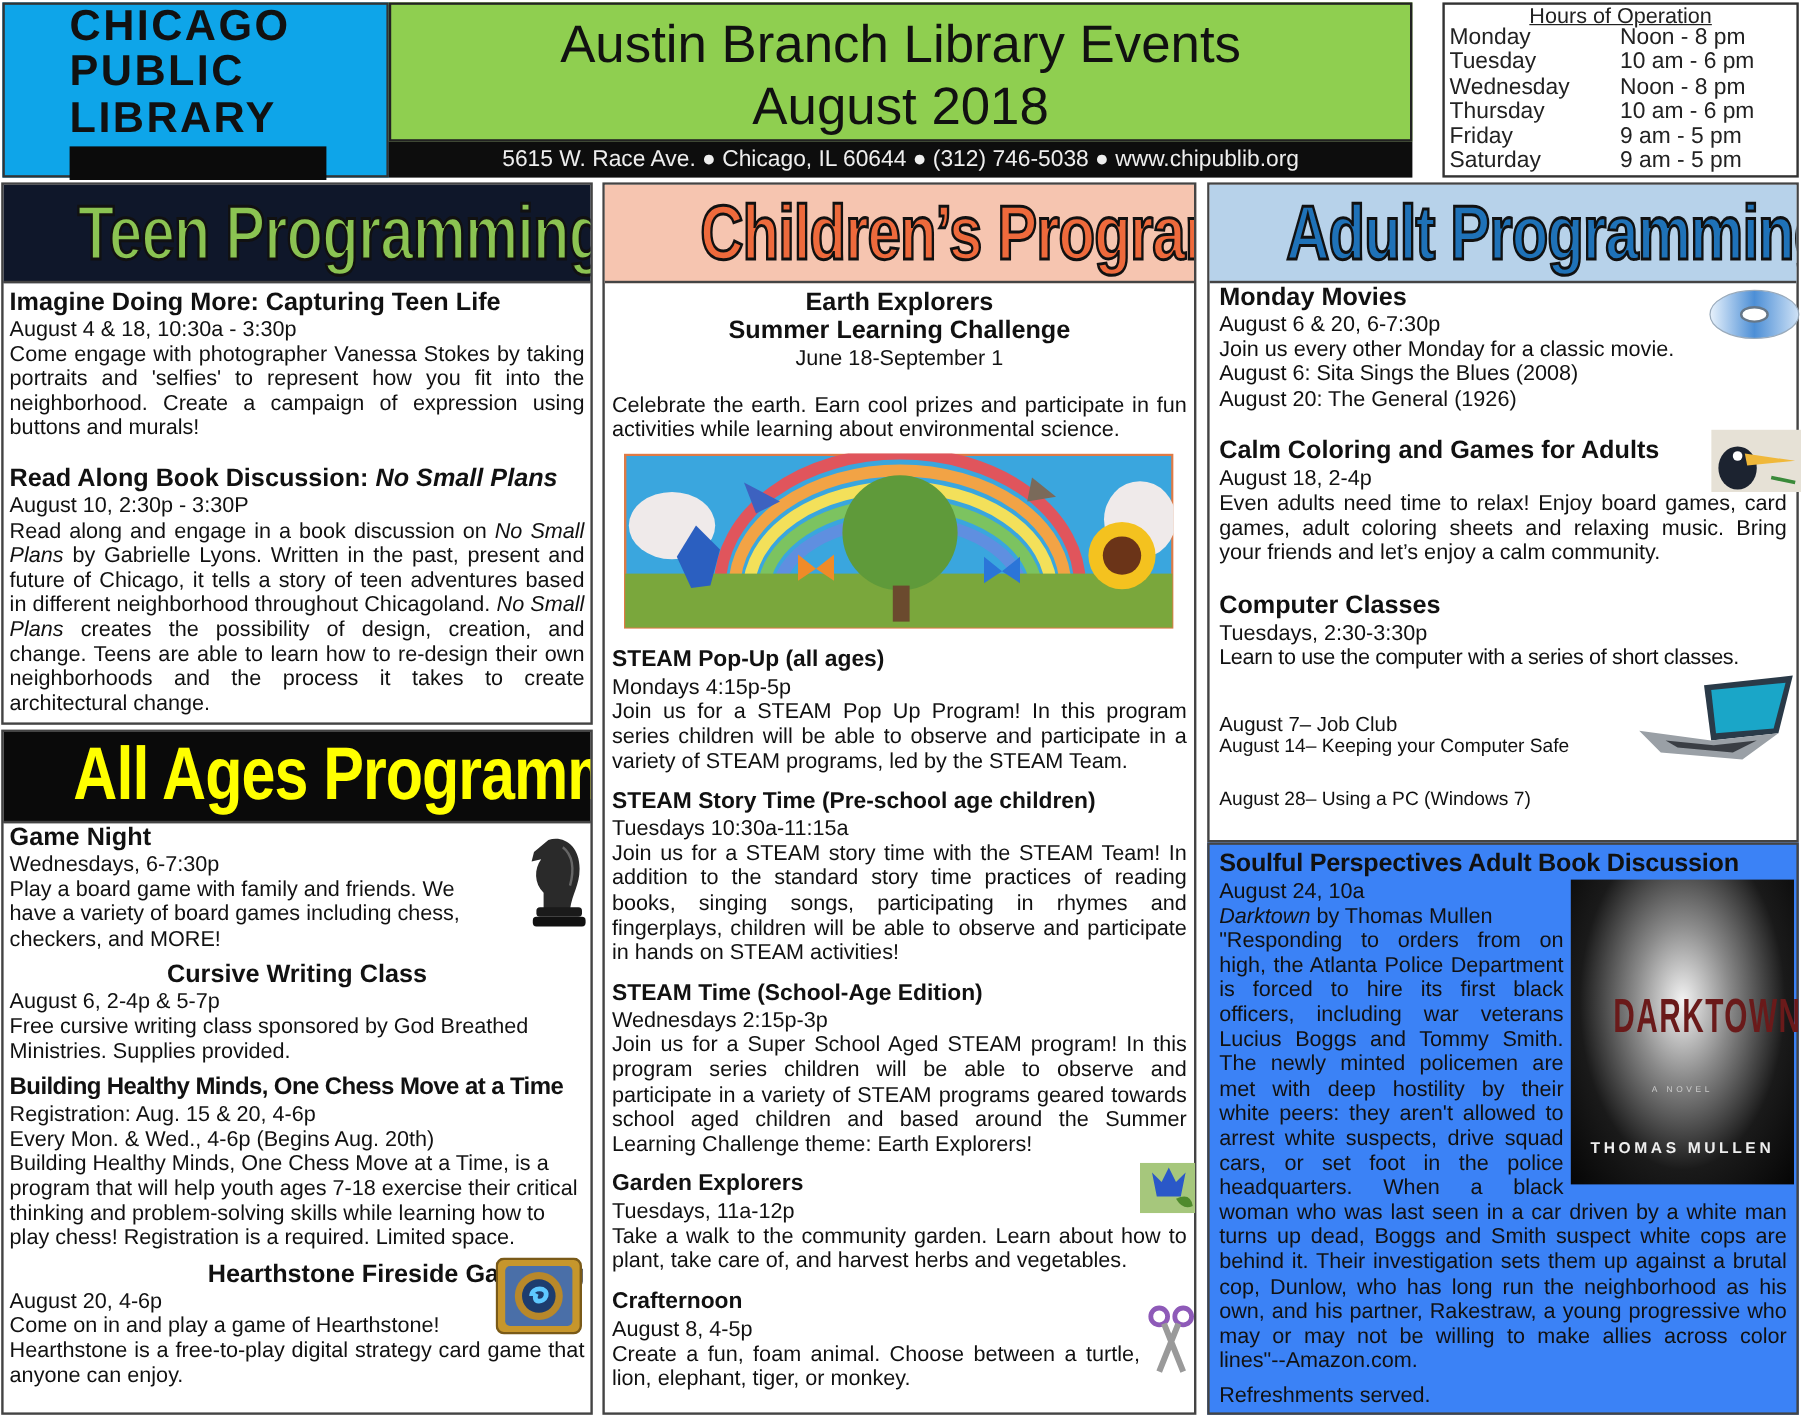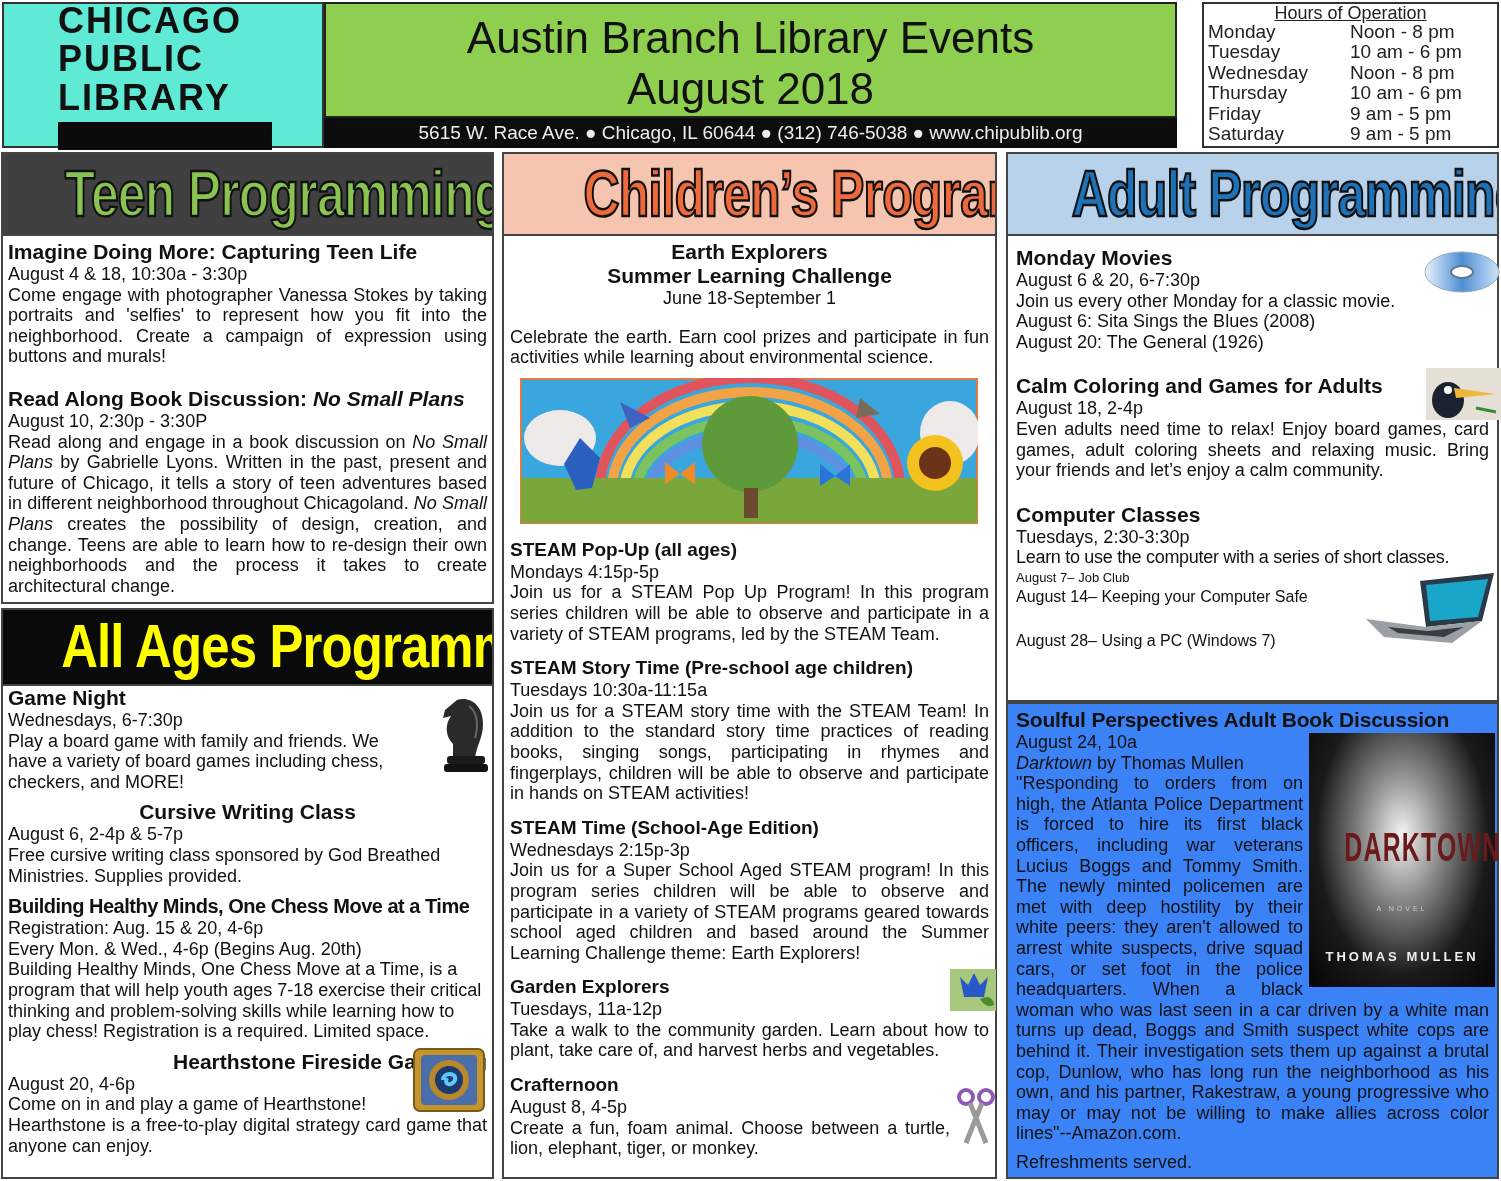--- a/index.html
+++ b/index.html
@@ -1,20 +1,20 @@
 <!DOCTYPE html>
 <html><head>
 <meta charset="utf-8">
 <style>
   * { box-sizing: border-box; margin: 0; padding: 0; }
   html, body { width: 1501px; height: 1181px; overflow: hidden; background: #fff; }
   body { font-family: "Liberation Sans", sans-serif; color: #111; position: relative; }
 
   
-  .hdr-logo { position: absolute; left: 2px; top: 2px; width: 322px; height: 146px; border: 2px solid #333; background: #5eead4; }
+  .hdr-logo { position: absolute; left: 2px; top: 2px; width: 322px; height: 146px; border: 2px solid #333; background: #0ea5e9; }
   .hdr-logo .lt { position: absolute; left: 54px; font-weight: bold; font-size: 36px; letter-spacing: 2px; line-height: 38px; }
   .hdr-logo .bar { position: absolute; left: 54px; top: 118px; width: 214px; height: 28px; background: #0b0b0b; }
   .hdr-title { position: absolute; left: 324px; top: 2px; width: 853px; height: 116px; background: #8fcf50; border: 2px solid #222; text-align: center; }
   .hdr-title .t1 { font-size: 44px; line-height: 50px; padding-top: 9px; }
   .hdr-title .t2 { font-size: 44px; line-height: 52px; }
   .hdr-addr { position: absolute; left: 324px; top: 118px; width: 853px; height: 30px; background: #0d0d0d; color: #eee; text-align: center; font-size: 19px; line-height: 30px; }
   .hdr-hours { position: absolute; left: 1202px; top: 2px; width: 297px; height: 146px; border: 2px solid #333; background: #fff; }
   .hdr-hours .ht { text-align: center; text-decoration: underline; font-size: 18px; line-height: 18px; margin-top: 0px; color: #222; }
   .hdr-hours .row { display: flex; font-size: 19px; line-height: 20.4px; color: #222; }
   .hdr-hours .d { width: 146px; padding-left: 4px; }
@@ -69,21 +69,21 @@
       <span class="d">Friday</span>
       <span>9 am - 5 pm</span>
     </div>
   <div class="row">
       <span class="d">Saturday</span>
       <span>9 am - 5 pm</span>
     </div>
 </div>
 
 <div class="col" style="left:1px; width:493px; height:452px;">
-  <div class="banner" style="background:#404040;">
+  <div class="banner" style="background:#0f172a;">
     <span style="color:#8bc352;">Teen Programming</span>
   </div>
   <div class="sec" style="padding:4px 5px 0 5px;">
     <div class="ev-title">Imagine Doing More: Capturing Teen Life</div>
     <div class="ev-text">August  4 &amp; 18, 10:30a - 3:30p</div>
     <div class="ev-text just">Come engage with photographer Vanessa Stokes by taking portraits and 'selfies' to represent how you fit into the neighborhood. Create a campaign of expression using buttons and murals!</div>
     <div class="ev-title" style="margin-top:20px;"><span>Read Along Book Discussion: </span><em>No Small Plans</em></div>
     <div class="ev-text">August 10, 2:30p - 3:30P</div>
     <div class="ev-text just"><span>Read along and engage in a book discussion on </span><em>No Small Plans</em><span> by Gabrielle Lyons. Written in the past, present and future of Chicago, it tells a story of teen adventures based in different neighborhood throughout Chicagoland. </span><em>No Small Plans</em><span> creates the possibility of design, creation, and change. Teens are able to learn how to re-design their own neighborhoods and the process it takes to create architectural change.</span></div>
   </div>
@@ -182,21 +182,21 @@
         <path d="M14 16 L30 56 M26 16 L10 56" stroke="#9a9a9a" stroke-width="5"></path>
       </svg>
     </div>
   </div>
 </div>
 
 <div class="col" style="left:1006px; width:493px; height:550px;">
   <div class="banner" style="background:#b7d2ea;">
     <span style="color:#1f72b8;">Adult Programming</span>
   </div>
-  <div class="sec" style="padding:10px 8px 0 8px;">
+  <div class="sec" style="padding:0 8px 0 8px;">
     <div style="position:relative;">
       <div class="ev-title">Monday Movies</div>
       <div class="ev-text">August 6 &amp; 20, 6-7:30p</div>
       <div class="ev-text">Join us every other Monday for a classic movie.</div>
       <div class="ev-text">August 6: Sita Sings the Blues (2008)</div>
       <div class="ev-text">August 20: The General (1926)</div>
       <svg class="icon-img" style="left:408px; top:4px;" width="76" height="44" viewBox="0 0 76 44">
         <defs>
             <linearGradient id="dg" x1="0" x2="1">
               <stop offset="0" stop-color="#e8f2fc"></stop>
@@ -217,21 +217,21 @@
         <circle cx="22" cy="22" r="4" fill="#fff"></circle>
         <path d="M50 40 L70 44" stroke="#3a8a3a" stroke-width="3"></path>
       </svg>
       <div class="ev-text">August 18, 2-4p</div>
       <div class="ev-text just">Even adults need time to relax!  Enjoy board games, card games, adult coloring sheets and relaxing music. Bring your friends and let’s enjoy a calm community.</div>
     </div>
     <div style="position:relative;">
       <div class="ev-title" style="margin-top:22px;">Computer Classes</div>
       <div class="ev-text">Tuesdays, 2:30-3:30p</div>
       <div class="ev-text" style="letter-spacing:-0.3px;">Learn to use the computer with a series of short classes.</div>
-      <div class="ev-text" style="font-size:13px; line-height:19px;">August 7– Job Club</div>
+      <div class="ev-text" style="font-size:17px; line-height:19px;margin-top:36px;">August 7– Job Club</div>
       <div class="ev-text" style="font-size:16px; line-height:19px;">August 14– Keeping your Computer Safe</div>
       <div class="ev-text" style="font-size:16px; line-height:19px;margin-top:25px;">August 28– Using a PC (Windows 7)</div>
       <svg class="icon-img" style="left:348px; top:68px;" width="132" height="76" viewBox="0 0 132 76">
         <path d="M56 10 L130 2 L118 50 L62 56 Z" fill="#2a3a48"></path>
         <path d="M62 14 L124 8 L114 46 L66 50 Z" fill="#1aa6c8"></path>
         <path d="M2 48 L62 56 L118 50 L88 72 L20 66 Z" fill="#9aa0a6"></path>
         <path d="M24 56 L64 60 L100 56 L80 66 L34 62 Z" fill="#3a3e44"></path>
       </svg>
     </div>
   </div>

